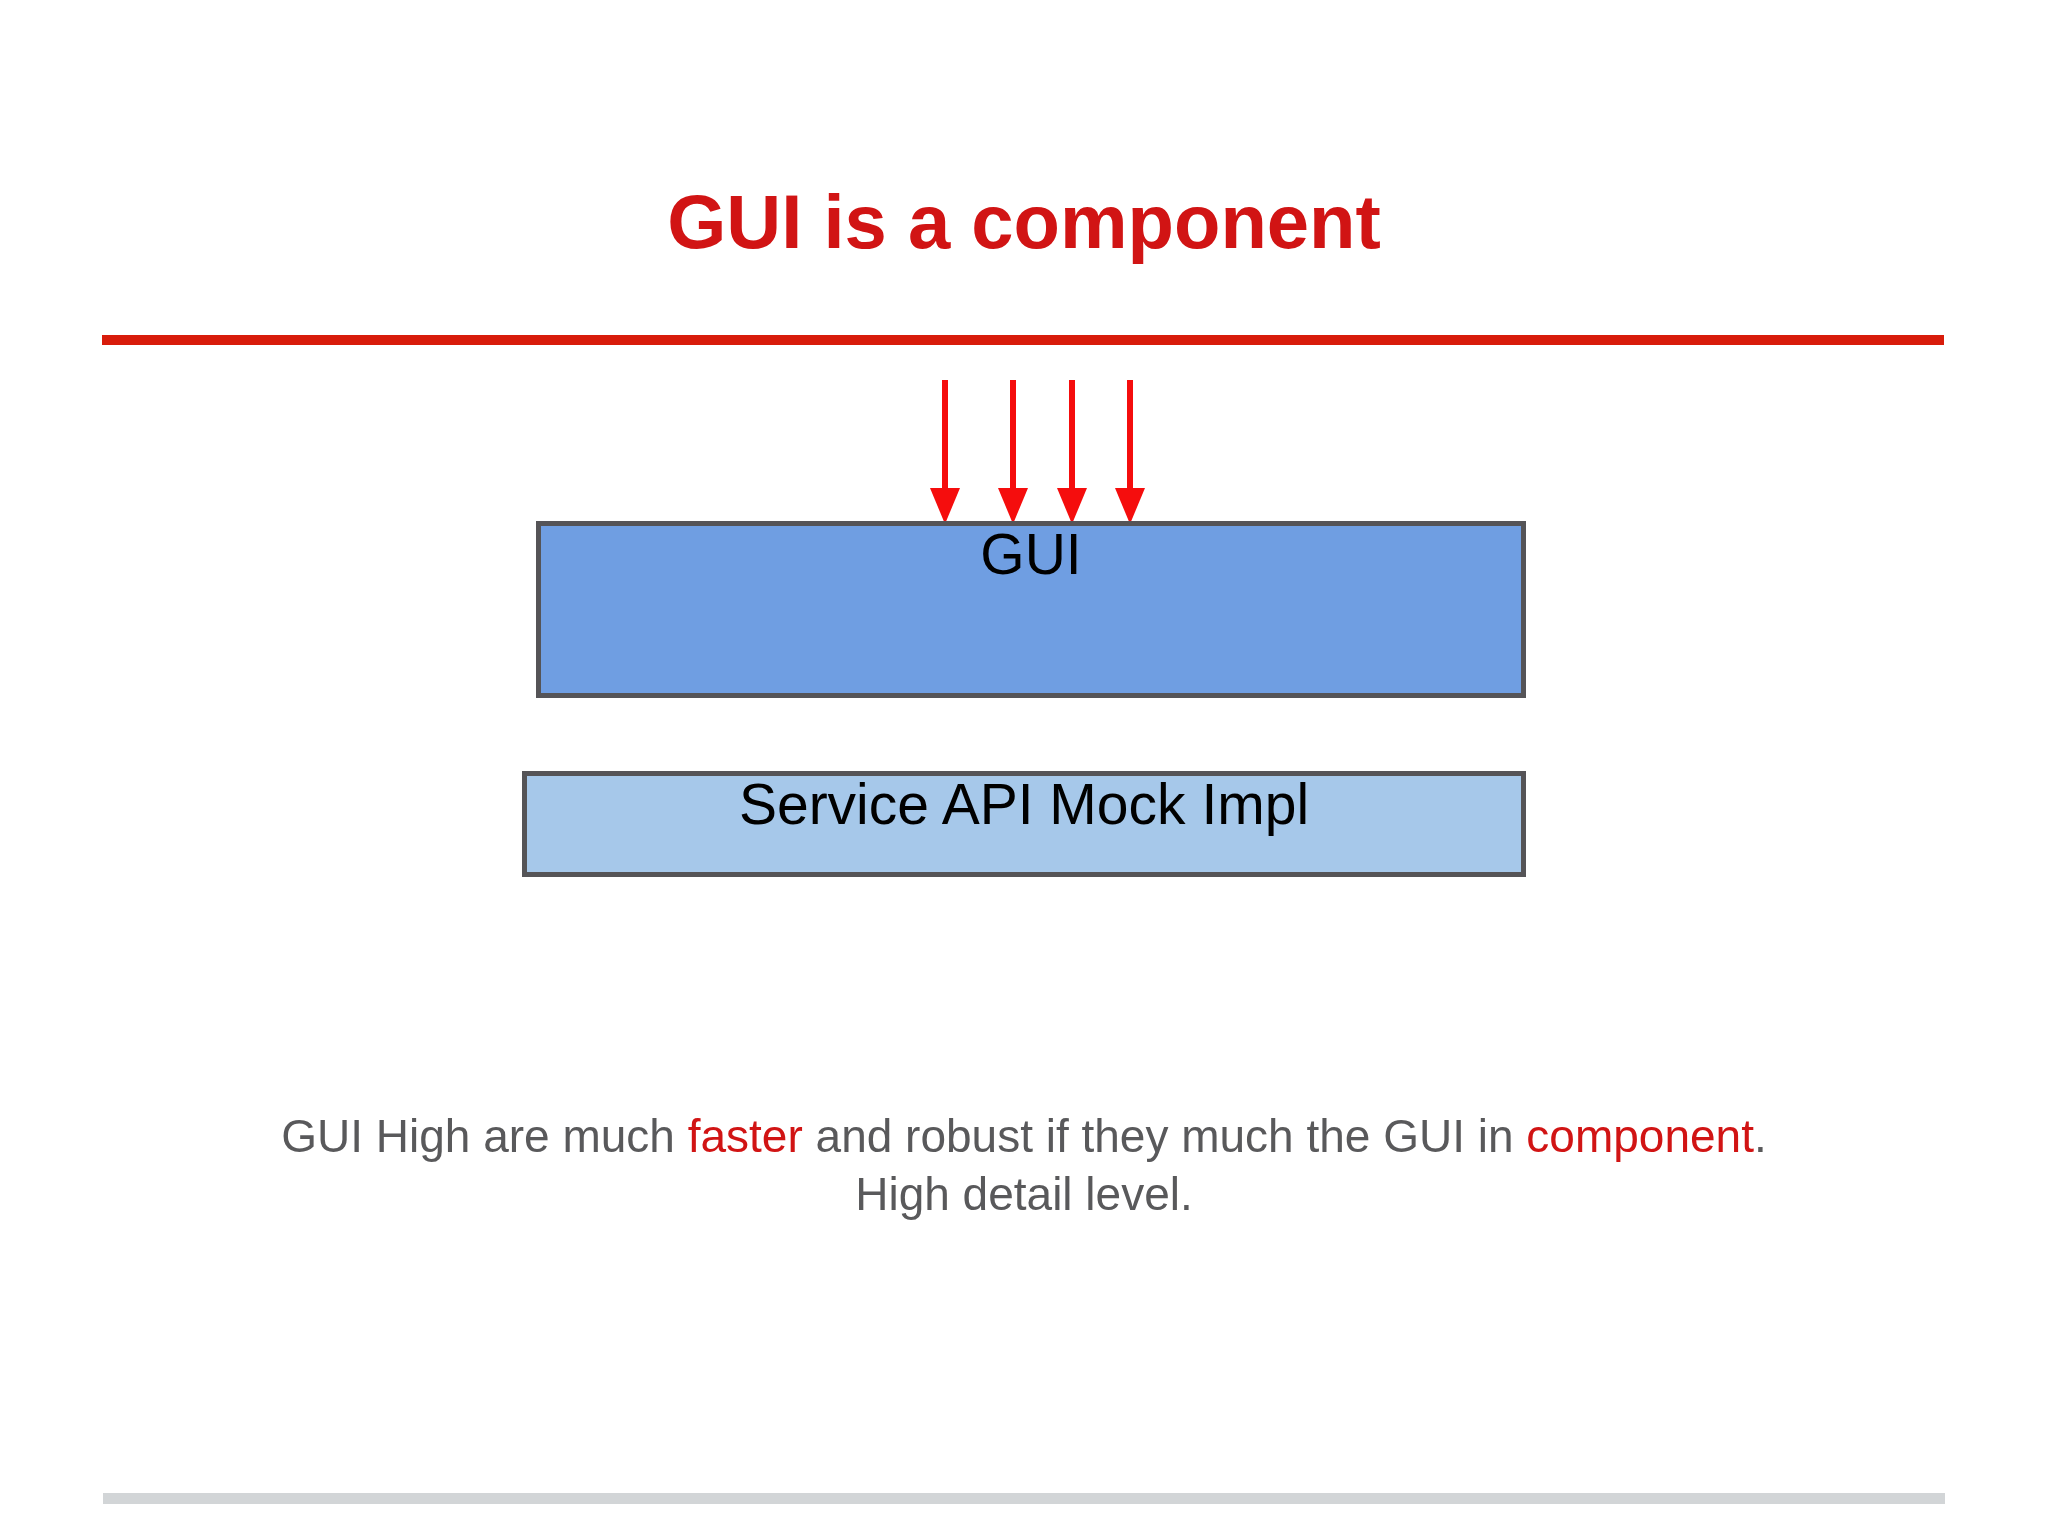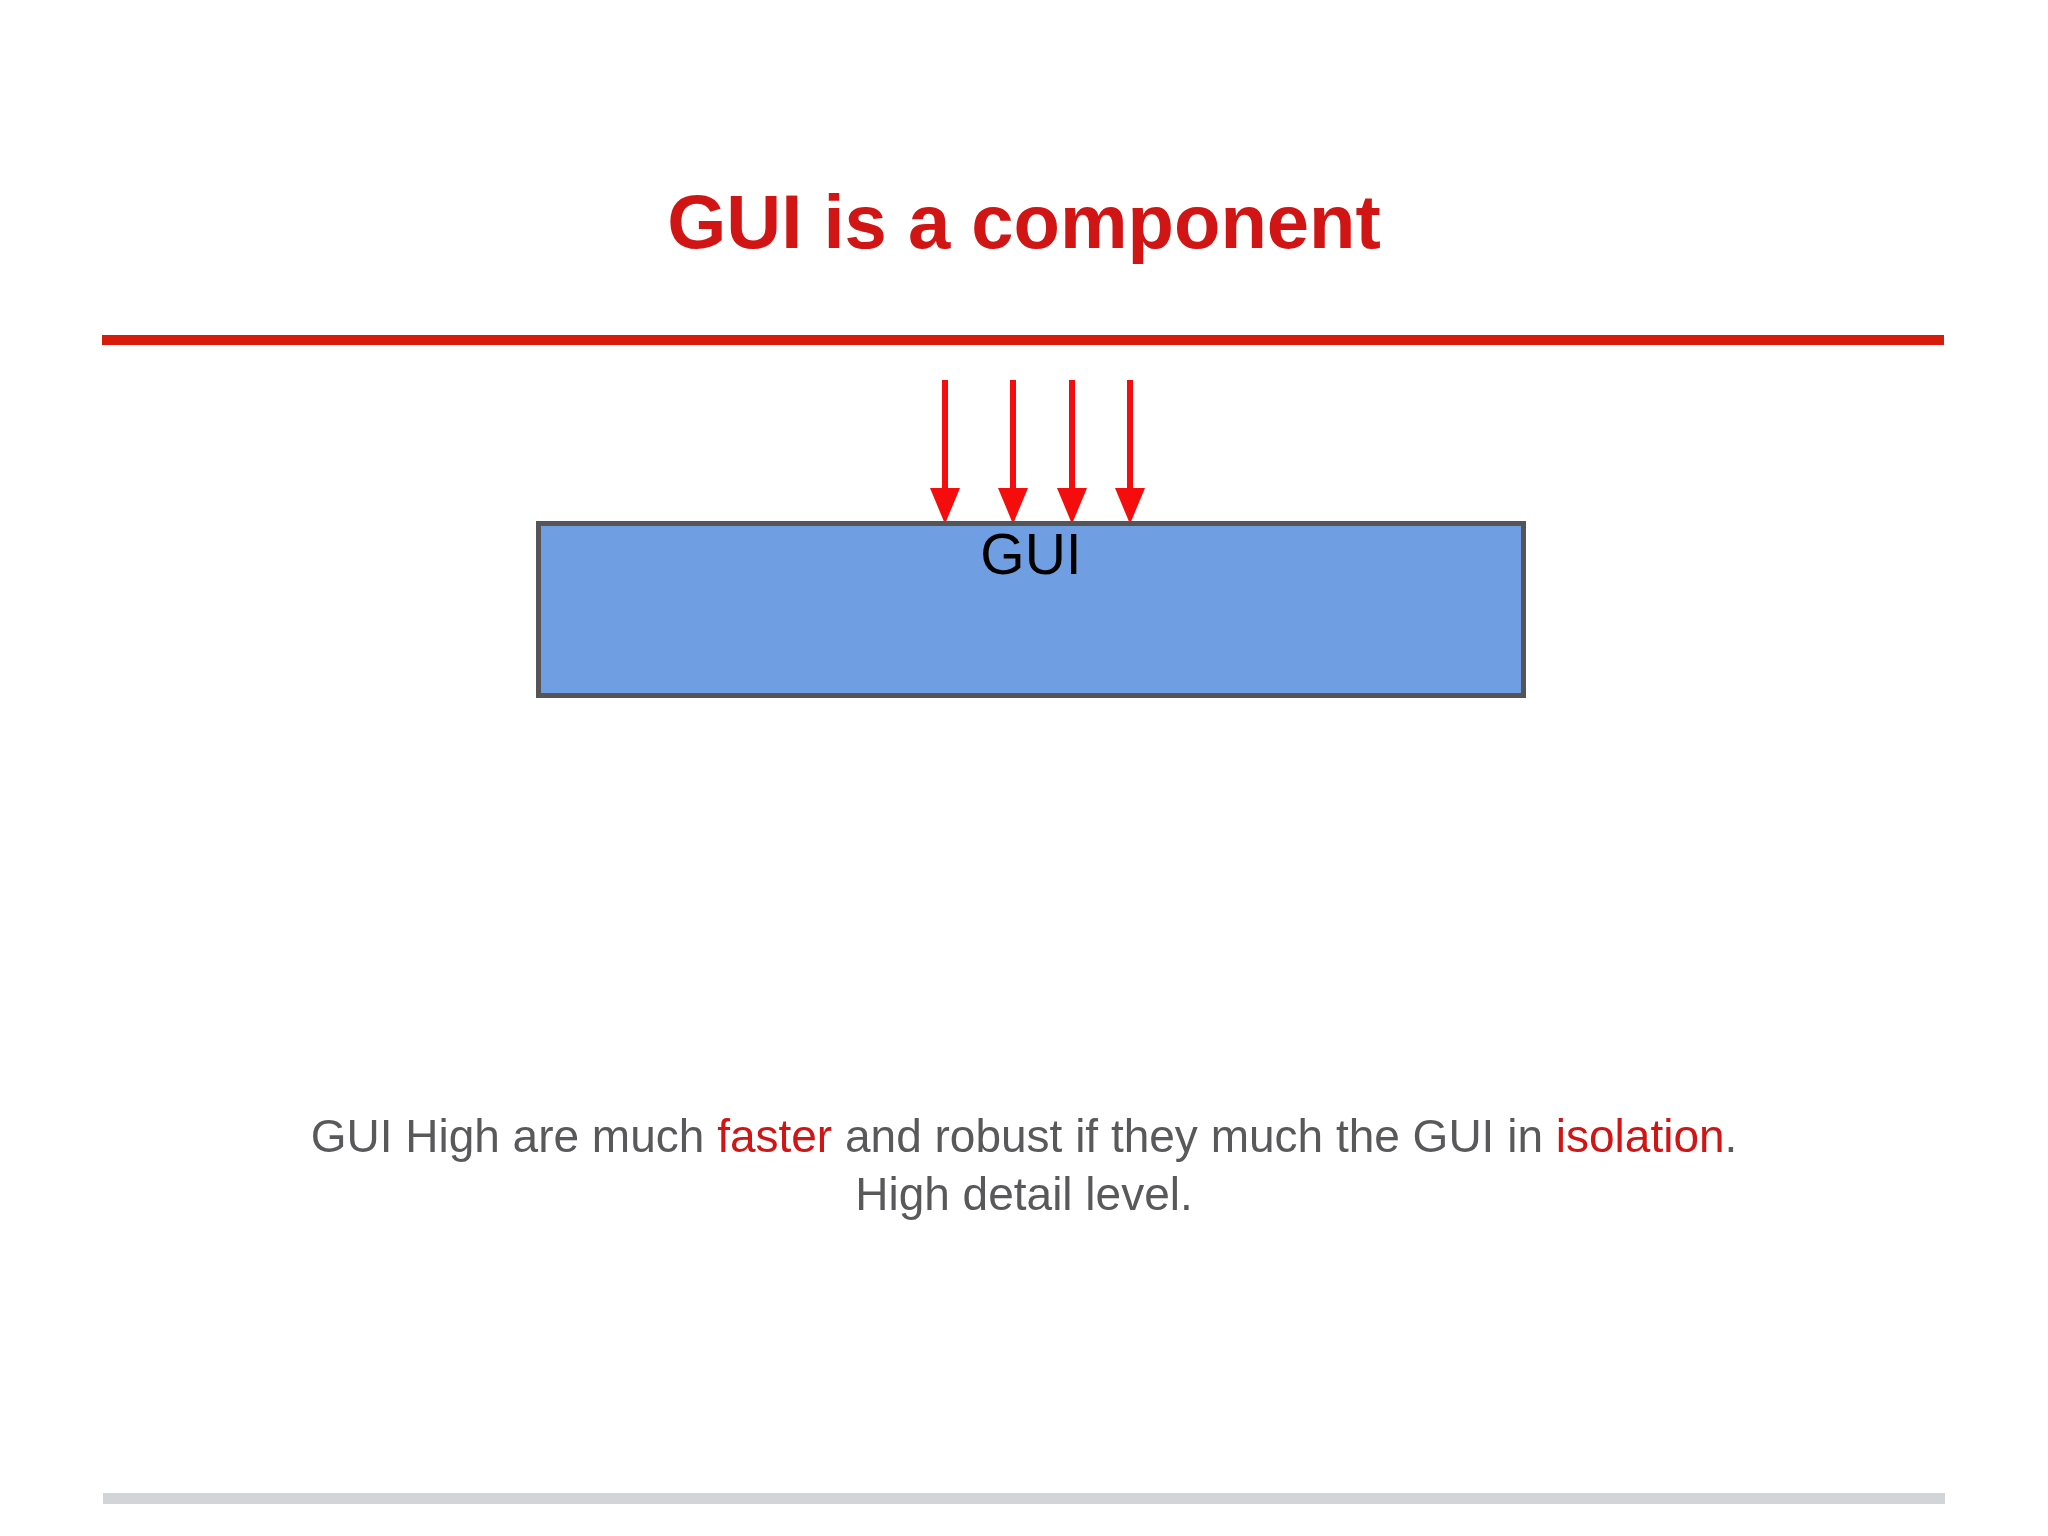--- a/index.html
+++ b/index.html
@@ -166,21 +166,24 @@
     <div class="arrow arrow-4">
       <div class="shaft"></div>
       <div class="head"></div>
     </div>
   </div>
 
   <div class="box box-gui">
     <span>GUI</span>
   </div>
 
+  <div class="box box-mock">
+    <span>Service API Mock Impl</span>
+  </div>
 
   <div class="caption">
-    <div><span>GUI High are much </span><span class="hl">faster</span><span> and robust  if they much the GUI in </span><span class="hl">isolation</span><span>.</span></div>
+    <div><span>GUI High are much </span><span class="hl">faster</span><span> and robust  if they much the GUI in </span><span class="hl">component</span><span>.</span></div>
     <div>High detail level.</div>
   </div>
 
   <div class="footer-rule"></div>
 
 </div>
 
 </body></html>

